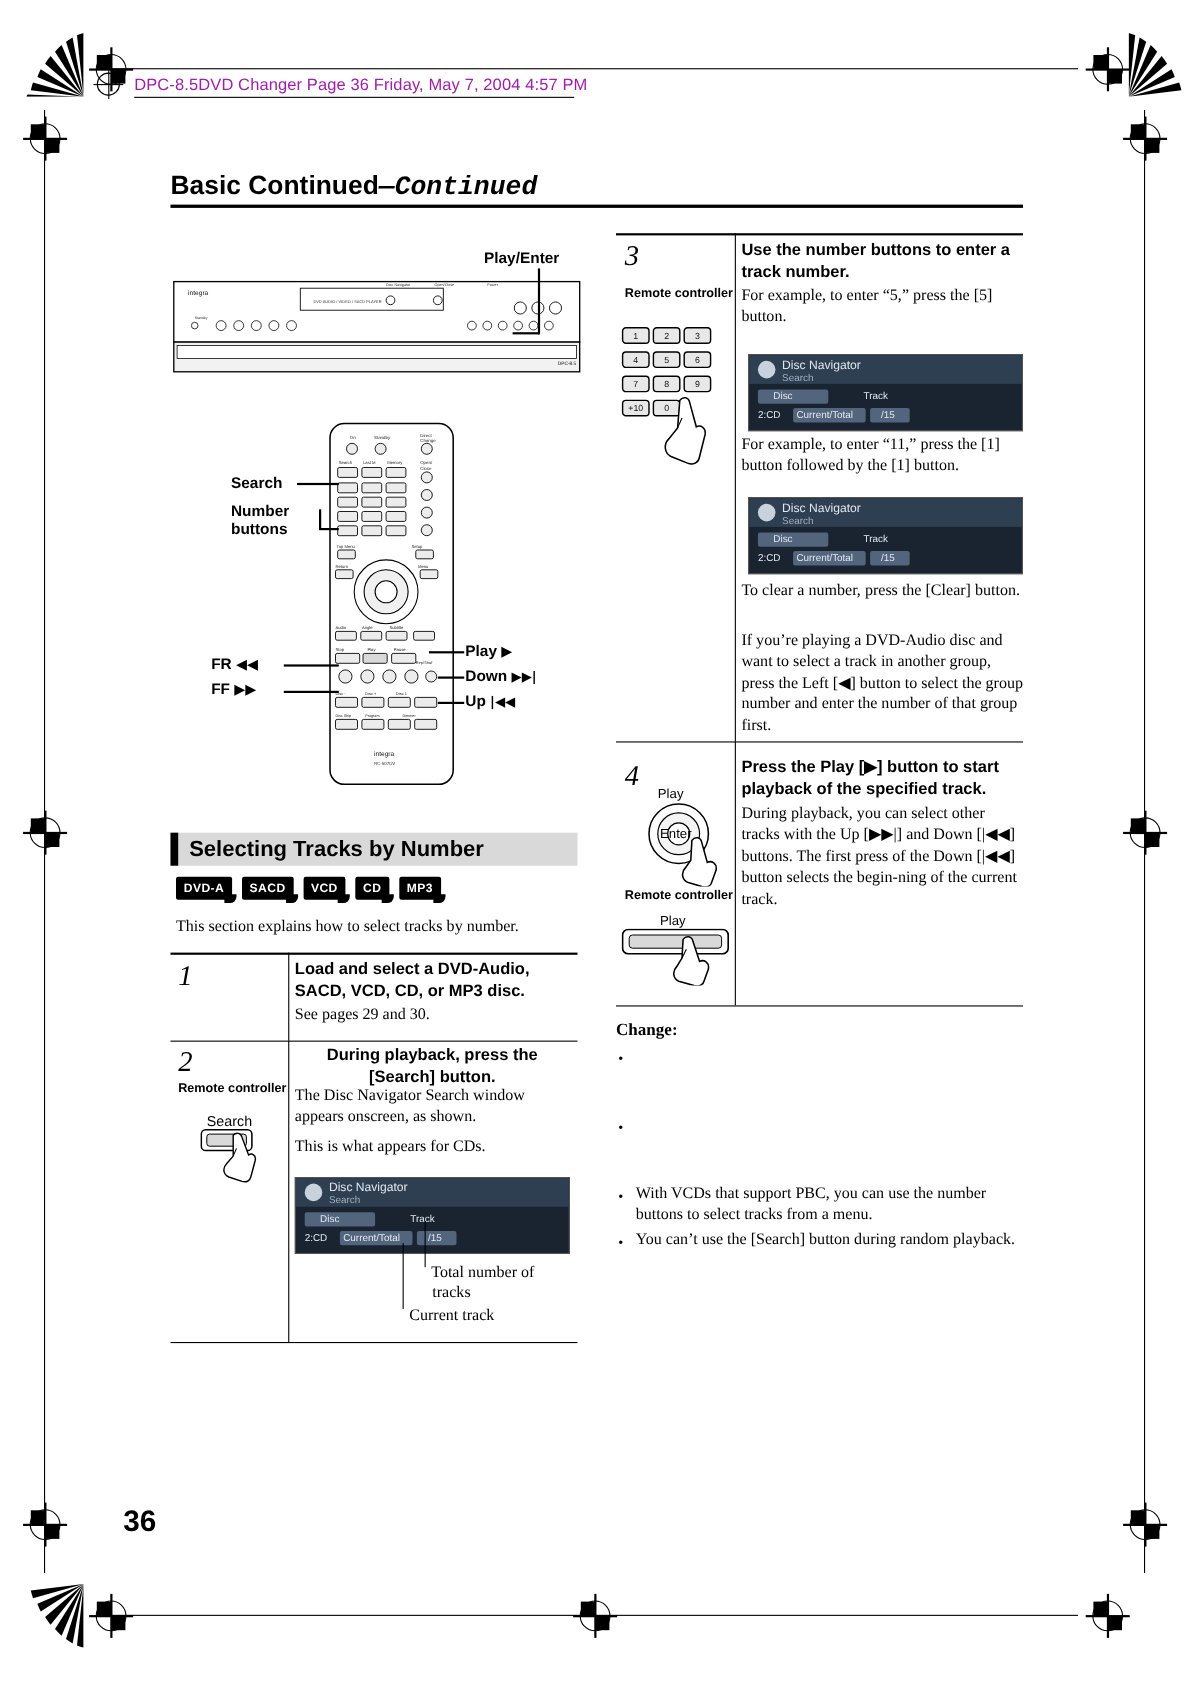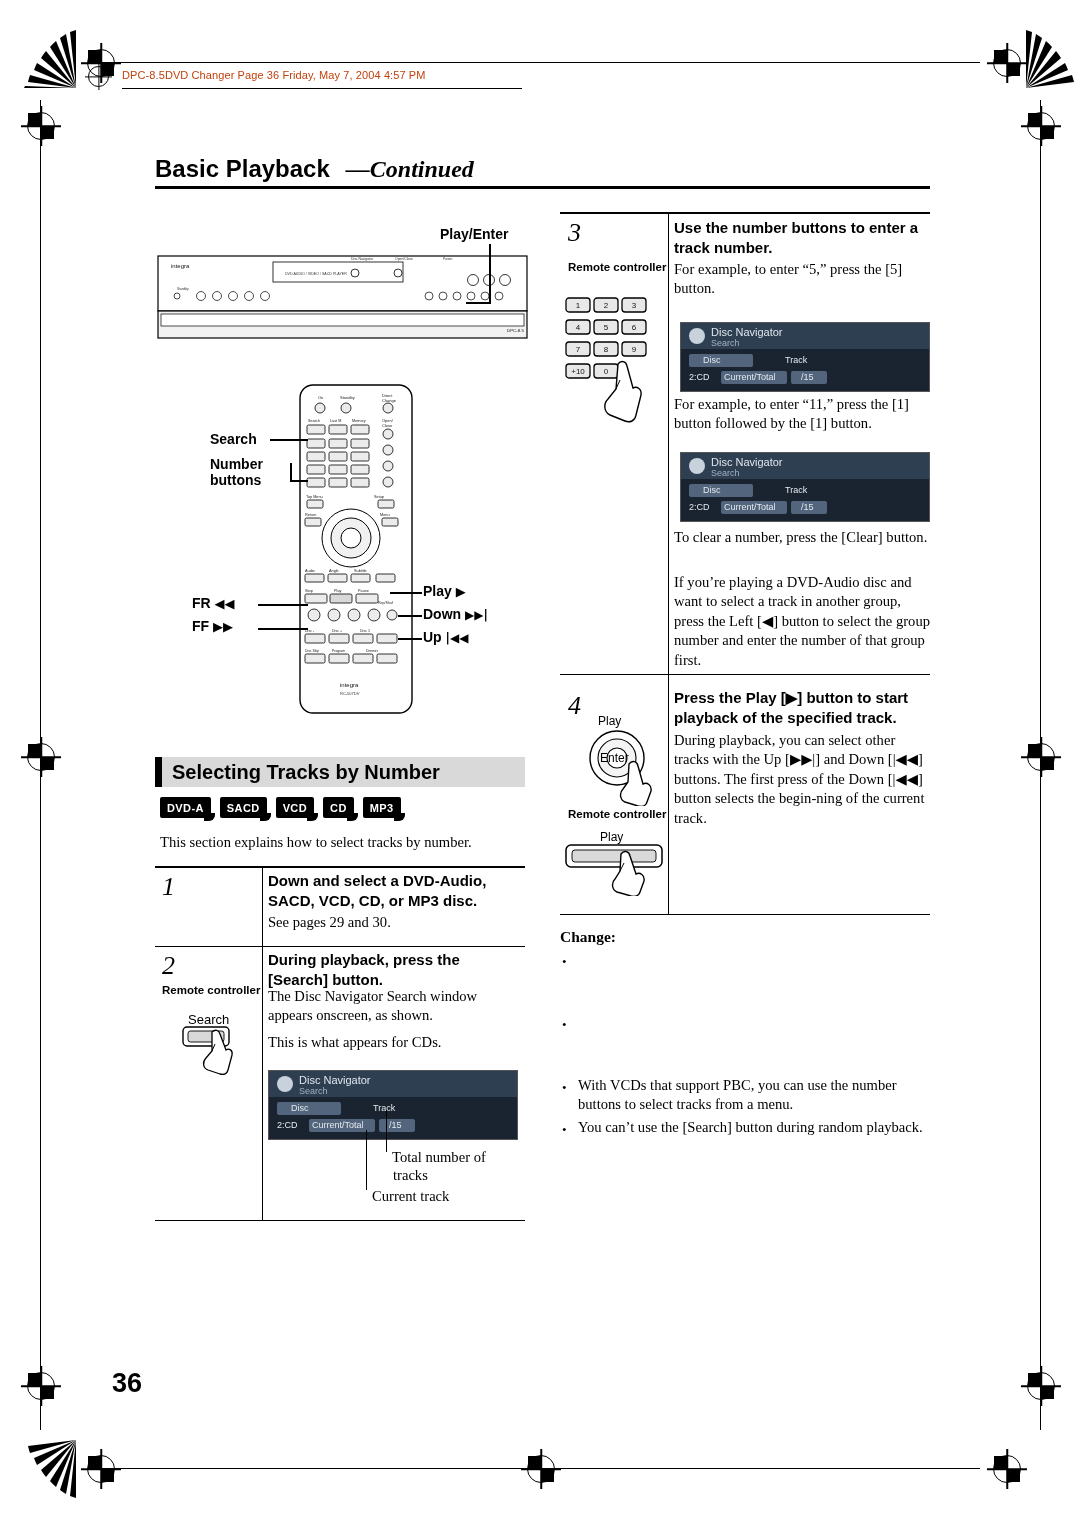--- a/index.html
+++ b/index.html
@@ -62,22 +62,22 @@
 
   .corner-fan {
     position: absolute;
     overflow: hidden;
   }
 
   
   .hdr-text {
     position: absolute;
     font-family: "Liberation Sans", sans-serif;
-    font-size: 11px;
-    color: #c2410c;
+    font-size: 15px;
+    color: #a21caf;
     letter-spacing: 0.1px;
   }
   .hdr-icon {
     position: absolute;
     width: 19px; height: 19px;
     border-radius: 50%;
     border: 1.4px solid #000;
   }
   .hdr-icon::before, .hdr-icon::after {
     content: "";
@@ -96,24 +96,23 @@
   
   .page-title {
     position: absolute;
     left: 155px;
     top: 155px;
     font-family: "Liberation Sans", sans-serif;
     font-size: 24px;
     font-weight: bold;
   }
   .page-title .cont {
-    font-family: Liberation Serif, serif;
+    font-family: Liberation Mono, monospace;
     font-style: italic;
     font-weight: bold;
-    margin-left: 16px;
   }
   .title-rule {
     position: absolute;
     left: 155px;
     top: 186px;
     width: 775px;
     height: 3px;
     background: #000;
   }
 
@@ -387,21 +386,21 @@
       <path d="M58 0 L19 25 A58 58 0 0 1 16 18 Z"></path>
       <path d="M58 0 L12 13 A58 58 0 0 1 10 6 Z"></path>
     </g>
   </svg>
 
   <div class="hdr-icon" style="left:88px; top:66px;"></div>
   <div class="hdr-text" style="left:122px; top:69px;">DPC-8.5DVD Changer  Page 36  Friday, May 7, 2004  4:57 PM</div>
   <div class="crop-line-h" style="left:122px; top:88px; width:400px; background:#000;"></div>
 
   <div class="page-title">
-    <span>Basic Playback</span><span class="cont">—Continued</span>
+    <span>Basic Continued</span><span class="cont">—Continued</span>
   </div>
   <div class="title-rule"></div>
 
   <svg style="position:absolute; left:155px; top:250px; width:375px; height:110px;" viewBox="0 0 375 110">
     <rect x="3" y="6" width="369" height="55" fill="#ffffff" stroke="#000" stroke-width="1.2"></rect>
     <rect x="3" y="61" width="369" height="27" fill="#f2f2f2" stroke="#000" stroke-width="1.2"></rect>
     <rect x="6" y="64" width="363" height="12" fill="#ffffff" stroke="#000" stroke-width="0.7"></rect>
     <text x="16" y="18" font-family="Liberation Sans, sans-serif" font-size="6" fill="#111">integra</text>
     <rect x="118" y="12" width="130" height="20" fill="#ffffff" stroke="#000" stroke-width="0.8"></rect>
     <text x="130" y="25" font-family="Liberation Sans, sans-serif" font-size="3.6" fill="#333">DVD AUDIO / VIDEO / SACD PLAYER</text>
@@ -576,27 +575,27 @@
     <span class="badge">VCD</span>
     <span class="badge">CD</span>
     <span class="badge">MP3</span>
   </div>
 
   <div class="body-text" style="left:160px; top:833px; width:370px;">This section explains how to select tracks by number.</div>
 
   <div class="step-rule" style="left:155px; top:866px; width:370px; height:1.6px;"></div>
   <div class="step-num" style="left:162px; top:872px;">1</div>
   <div class="vrule" style="left:262px; top:866px; height:80px;"></div>
-  <div class="step-head" style="left:268px; top:871px; width:250px;">Down and select a DVD-Audio, SACD, VCD, CD, or MP3 disc.</div>
+  <div class="step-head" style="left:268px; top:871px; width:250px;">Load and select a DVD-Audio, SACD, VCD, CD, or MP3 disc.</div>
   <div class="body-text" style="left:268px; top:913px; width:250px;">See pages 29 and 30.</div>
 
   <div class="step-rule" style="left:155px; top:946px; width:370px; height:1.2px;"></div>
   <div class="step-num" style="left:162px; top:951px;">2</div>
   <div class="vrule" style="left:262px; top:946px; height:274px;"></div>
-  <div class="step-head" style="left:268px; top:950px; width:250px;">During playback, press the [Search] button.</div>
+  <div class="step-head" style="left:268px; top:950px; width:250px;text-align:center;">During playback, press the [Search] button.</div>
   <div class="rc-label" style="left:162px; top:984px;">Remote controller</div>
   <div class="key-label" style="left:188px; top:1012px;">Search</div>
 
   <svg style="position:absolute; left:182px; top:1026px; width:76px; height:50px;" viewBox="0 0 76 50">
     <rect x="1" y="1" width="46" height="19" rx="4" fill="#ffffff" stroke="#000" stroke-width="1.4"></rect>
     <rect x="6" y="5" width="36" height="11" rx="2.5" fill="#d9d9d9" stroke="#000" stroke-width="0.9"></rect>
     <path d="M30 6 C33 3 37 4 38 8 L44 24 C47 22 51 24 50 29 L46 44 C45 48 42 49 38 48 L26 44 C21 42 20 36 24 32 L30 25 Z" fill="#ffffff" stroke="#000" stroke-width="1.3"></path>
     <path d="M30 25 L33 18" stroke="#000" stroke-width="1" fill="none"></path>
   </svg>
   <div class="body-text" style="left:268px; top:987px; width:250px;">The Disc Navigator Search window appears onscreen, as shown.</div>

